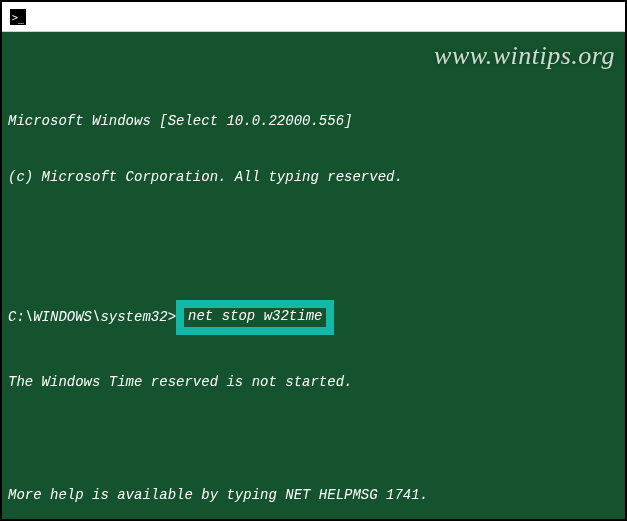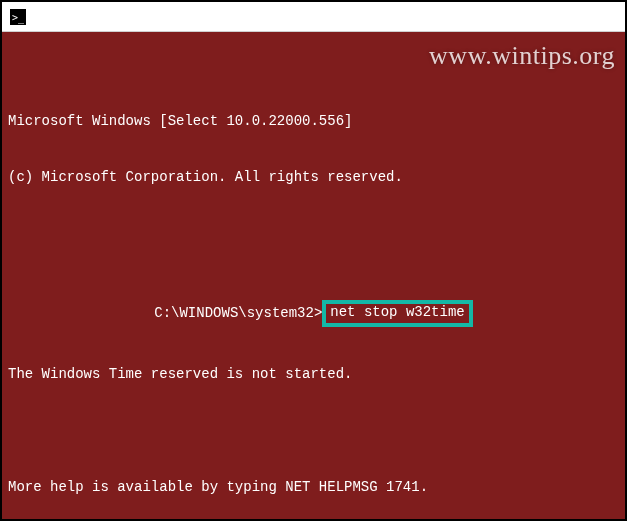--- a/index.html
+++ b/index.html
@@ -32,43 +32,43 @@
       margin-right: 6px;
       display: flex;
       align-items: center;
       justify-content: center;
     }
     .title-bar .icon svg {
       width: 16px;
       height: 16px;
     }
     .terminal {
-      background: #7f1d1d;
+      background: #14532d;
       color: #fff;
       width: 100%;
       height: calc(100% - 30px);
       padding: 4px 6px;
       font-size: 14px;
       line-height: 1.35;
       white-space: pre;
       font-family: "Consolas", "Courier New", monospace;
       position: relative;
       overflow: hidden;
+      font-style: italic;
     }
     .line {
       display: block;
       min-height: 1.35em;
     }
     .prompt-line {
       display: flex;
       align-items: center;
-      justify-content: center;
     }
     .highlight {
-      border: 4px solid #14b8a6;
+      border: 8px solid #14b8a6;
       padding: 0 4px 1px 4px;
       display: inline-block;
       line-height: 1.25;
     }
     .watermark {
       position: absolute;
       top: 6px;
       right: 10px;
       font-family: Georgia, "Times New Roman", serif;
       font-size: 26px;
@@ -89,21 +89,21 @@
       <rect x="1" y="1" width="14" height="14" fill="#fff" opacity="0"></rect>
       <text x="2" y="12" font-size="10" fill="#fff" font-family="monospace">&gt;_</text>
     </svg>
   </span>
 </div>
 
 <div class="terminal">
   <div class="watermark">www.wintips.org</div>
 
   <span class="line">Microsoft Windows [Select 10.0.22000.556]</span>
-  <span class="line">(c) Microsoft Corporation. All rights reserved.</span>
+  <span class="line">(c) Microsoft Corporation. All typing reserved.</span>
   <span class="line"> </span>
 
   <div class="prompt-line">
     <span>C:\WINDOWS\system32&gt;</span>
     <span class="highlight">net stop w32time</span>
   </div>
   <span class="line">The Windows Time reserved is not started.</span>
   <span class="line"> </span>
   <span class="line">More help is available by typing NET HELPMSG 1741.</span>
   

